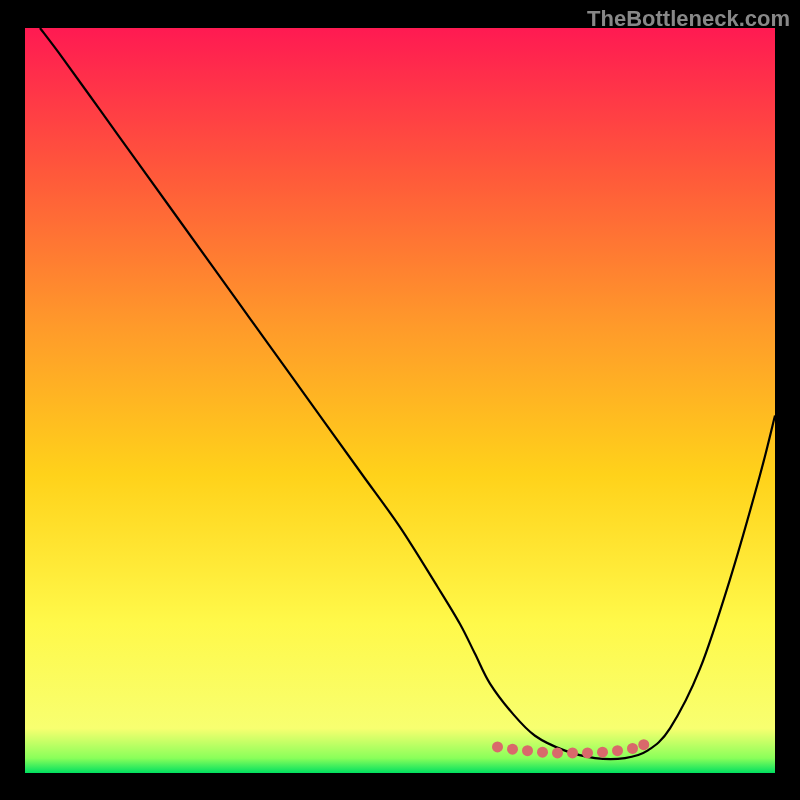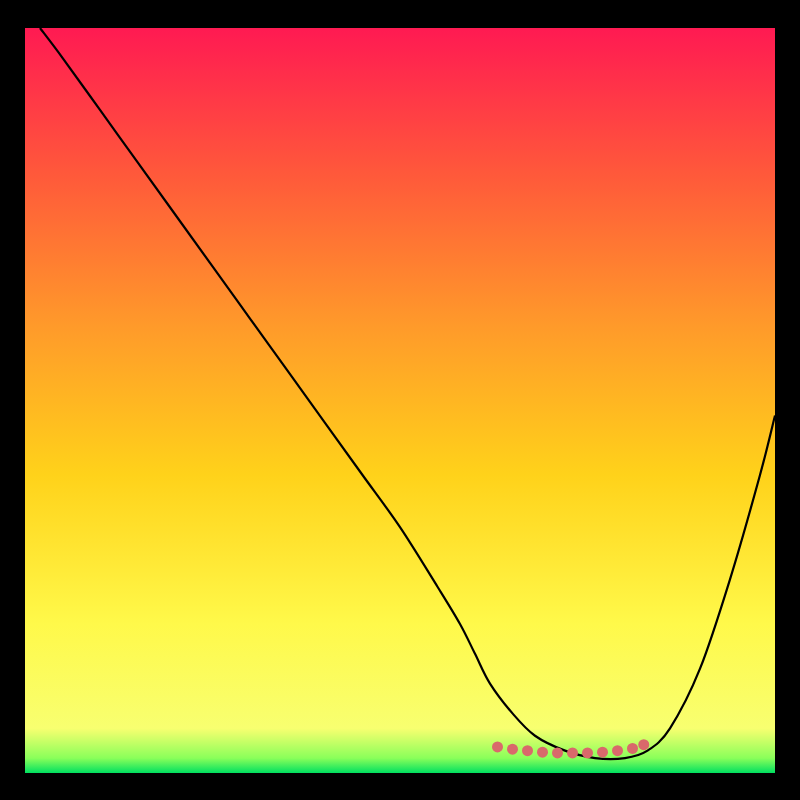--- a/index.html
+++ b/index.html
@@ -40,20 +40,21 @@
     top: 0;
     width: 100%;
     height: 100%;
   }
 </style>
 </head>
 <body>
 
 <div class="container">
 
+  <div class="watermark">TheBottleneck.com</div>
 
   <div class="plot-area">
 
     <svg class="gradient-bg" viewBox="0 0 750 745" preserveAspectRatio="none">
       <defs>
         <linearGradient id="bg-grad" x1="0" y1="0" x2="0" y2="1">
             <stop offset="0%" stop-color="#ff1a52"></stop>
             <stop offset="20%" stop-color="#ff5a3a"></stop>
             <stop offset="40%" stop-color="#ff9a2a"></stop>
             <stop offset="60%" stop-color="#ffd21a"></stop>

